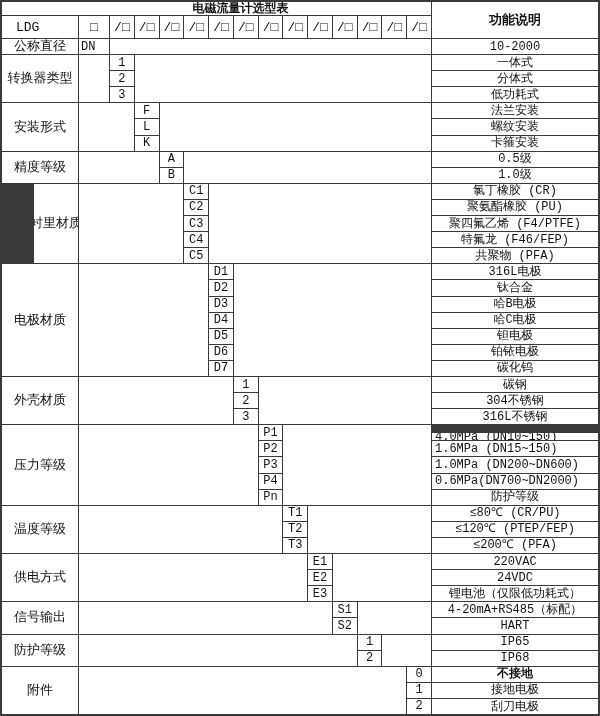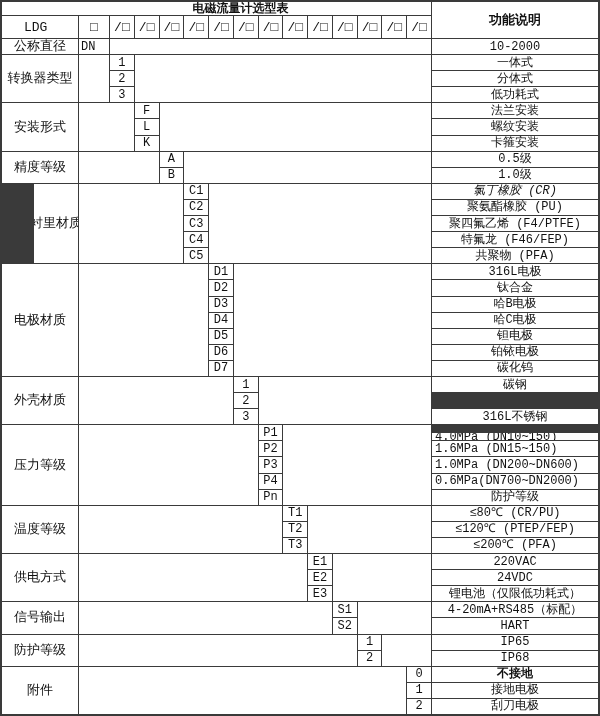--- a/index.html
+++ b/index.html
@@ -17,21 +17,21 @@
     gap:1px;
     background:#3a3a3a; 
   }
   .cell{
     background:#fff;display:flex;align-items:center;justify-content:center;
     font-size:12px;line-height:1;white-space:nowrap;overflow:hidden;
   }
   .title{font-size:12px;font-weight:bold;justify-content:center;padding-left:48px;}
   .fn-header{font-size:13px;font-weight:bold;}
   .row-label{font-size:13px;letter-spacing:0;}
-  .ldg{justify-content:flex-start;padding-left:22px;font-size:13px;}
+  .ldg{justify-content:flex-start;padding-left:14px;font-size:13px;}
   .slot{font-size:13px;}
   .code{font-size:12px;}
   .dncode{justify-content:flex-start;padding-left:2px;font-size:12px;}
   .val{font-size:12px;}
   .val.left{justify-content:flex-start;padding-left:3px;}
 </style>
 </head>
 <body>
 
 <div class="wrap">
@@ -85,21 +85,21 @@
       <div class="cell val " style="grid-area: 10 / 16 / 11 / 17;">0.5级</div>
       <div class="cell val " style="grid-area: 11 / 16 / 12 / 17;">1.0级</div>
       <div class="cell row-label" style="grid-area: 12 / 1 / 17 / 2; margin-left: 32px;">衬里材质</div>
       <div class="cell" style="grid-area: 12 / 2 / 17 / 6;"></div>
       <div class="cell code" style="grid-area: 12 / 6 / 13 / 7;">C1</div>
       <div class="cell code" style="grid-area: 13 / 6 / 14 / 7;">C2</div>
       <div class="cell code" style="grid-area: 14 / 6 / 15 / 7;">C3</div>
       <div class="cell code" style="grid-area: 15 / 6 / 16 / 7;">C4</div>
       <div class="cell code" style="grid-area: 16 / 6 / 17 / 7;">C5</div>
       <div class="cell" style="grid-area: 12 / 7 / 17 / 16;"></div>
-      <div class="cell val " style="grid-area: 12 / 16 / 13 / 17; font-style: italic;">氯丁橡胶 (CR)</div>
+      <div class="cell val " style="grid-area: 12 / 16 / 13 / 17;">氯丁橡胶 (CR)</div>
       <div class="cell val " style="grid-area: 13 / 16 / 14 / 17;">聚氨酯橡胶 (PU)</div>
       <div class="cell val " style="grid-area: 14 / 16 / 15 / 17;">聚四氟乙烯 (F4/PTFE)</div>
       <div class="cell val " style="grid-area: 15 / 16 / 16 / 17;">特氟龙 (F46/FEP)</div>
       <div class="cell val " style="grid-area: 16 / 16 / 17 / 17;">共聚物 (PFA)</div>
       <div class="cell row-label" style="grid-area: 17 / 1 / 24 / 2;">电极材质</div>
       <div class="cell" style="grid-area: 17 / 2 / 24 / 7;"></div>
       <div class="cell code" style="grid-area: 17 / 7 / 18 / 8;">D1</div>
       <div class="cell code" style="grid-area: 18 / 7 / 19 / 8;">D2</div>
       <div class="cell code" style="grid-area: 19 / 7 / 20 / 8;">D3</div>
       <div class="cell code" style="grid-area: 20 / 7 / 21 / 8;">D4</div>
@@ -114,20 +114,21 @@
       <div class="cell val " style="grid-area: 21 / 16 / 22 / 17;">钽电极</div>
       <div class="cell val " style="grid-area: 22 / 16 / 23 / 17;">铂铱电极</div>
       <div class="cell val " style="grid-area: 23 / 16 / 24 / 17;">碳化钨</div>
       <div class="cell row-label" style="grid-area: 24 / 1 / 27 / 2;">外壳材质</div>
       <div class="cell" style="grid-area: 24 / 2 / 27 / 8;"></div>
       <div class="cell code" style="grid-area: 24 / 8 / 25 / 9;">1</div>
       <div class="cell code" style="grid-area: 25 / 8 / 26 / 9;">2</div>
       <div class="cell code" style="grid-area: 26 / 8 / 27 / 9;">3</div>
       <div class="cell" style="grid-area: 24 / 9 / 27 / 16;"></div>
       <div class="cell val " style="grid-area: 24 / 16 / 25 / 17;">碳钢</div>
+      <div class="cell val " style="grid-area: 25 / 16 / 26 / 17;">304不锈钢</div>
       <div class="cell val " style="grid-area: 26 / 16 / 27 / 17;">316L不锈钢</div>
       <div class="cell row-label" style="grid-area: 27 / 1 / 32 / 2;">压力等级</div>
       <div class="cell" style="grid-area: 27 / 2 / 32 / 9;"></div>
       <div class="cell code" style="grid-area: 27 / 9 / 28 / 10;">P1</div>
       <div class="cell code" style="grid-area: 28 / 9 / 29 / 10;">P2</div>
       <div class="cell code" style="grid-area: 29 / 9 / 30 / 10;">P3</div>
       <div class="cell code" style="grid-area: 30 / 9 / 31 / 10;">P4</div>
       <div class="cell code" style="grid-area: 31 / 9 / 32 / 10;">Pn</div>
       <div class="cell" style="grid-area: 27 / 10 / 32 / 16;"></div>
       <div class="cell val left" style="grid-area: 27 / 16 / 28 / 17; margin-top: 8px;">4.0MPa (DN10~150)</div>
@@ -167,15 +168,15 @@
       <div class="cell" style="grid-area: 40 / 14 / 42 / 16;"></div>
       <div class="cell val " style="grid-area: 40 / 16 / 41 / 17;">IP65</div>
       <div class="cell val " style="grid-area: 41 / 16 / 42 / 17;">IP68</div>
       <div class="cell row-label" style="grid-area: 42 / 1 / 45 / 2;">附件</div>
       <div class="cell" style="grid-area: 42 / 2 / 45 / 15;"></div>
       <div class="cell code" style="grid-area: 42 / 15 / 43 / 16;">0</div>
       <div class="cell code" style="grid-area: 43 / 15 / 44 / 16;">1</div>
       <div class="cell code" style="grid-area: 44 / 15 / 45 / 16;">2</div>
       <div class="cell val " style="grid-area: 42 / 16 / 43 / 17; font-weight: bold;">不接地</div>
       <div class="cell val " style="grid-area: 43 / 16 / 44 / 17;">接地电极</div>
-      <div class="cell val " style="grid-area: 44 / 16 / 45 / 17;">刮刀电极</div>
+      <div class="cell val " style="grid-area: 44 / 16 / 45 / 17; font-family: Liberation Serif, serif;">刮刀电极</div>
     </div>
 </div>
 
 </body></html>

